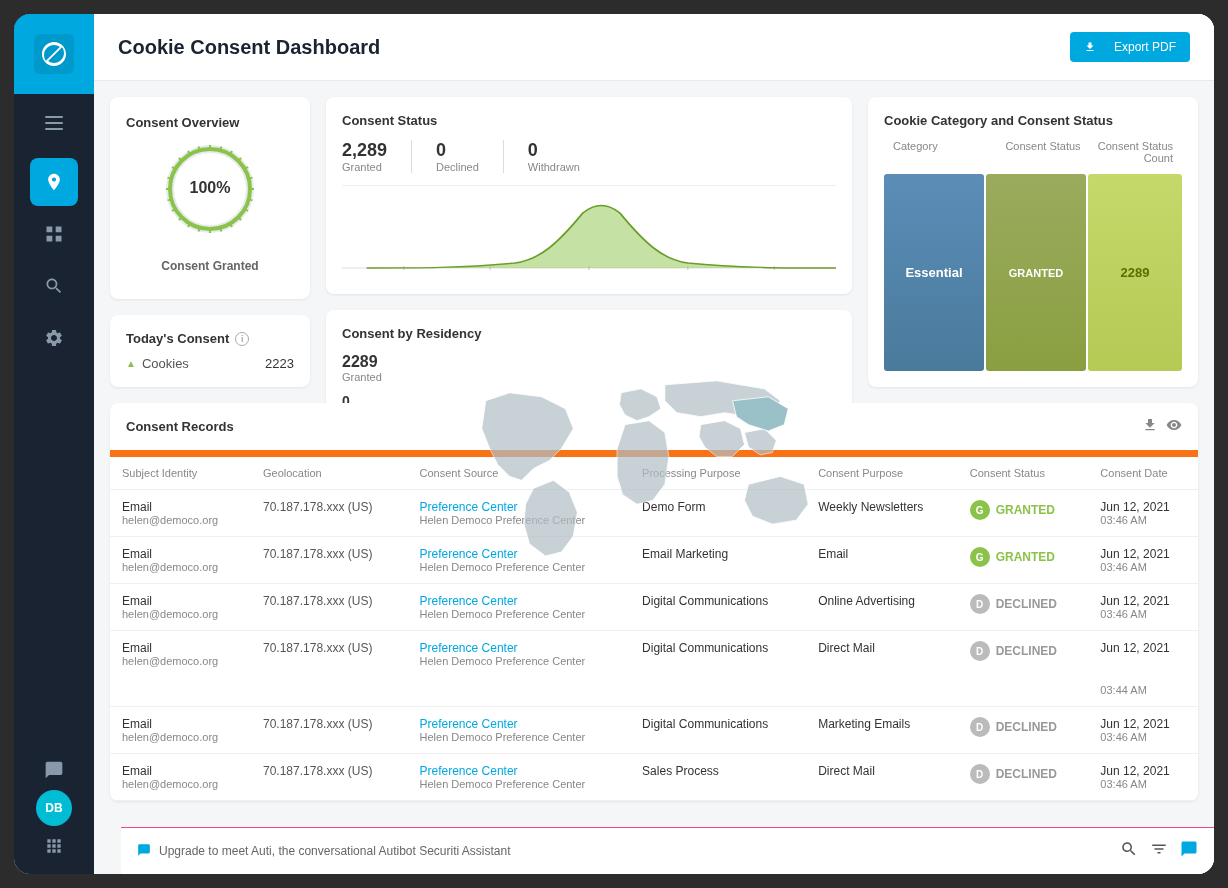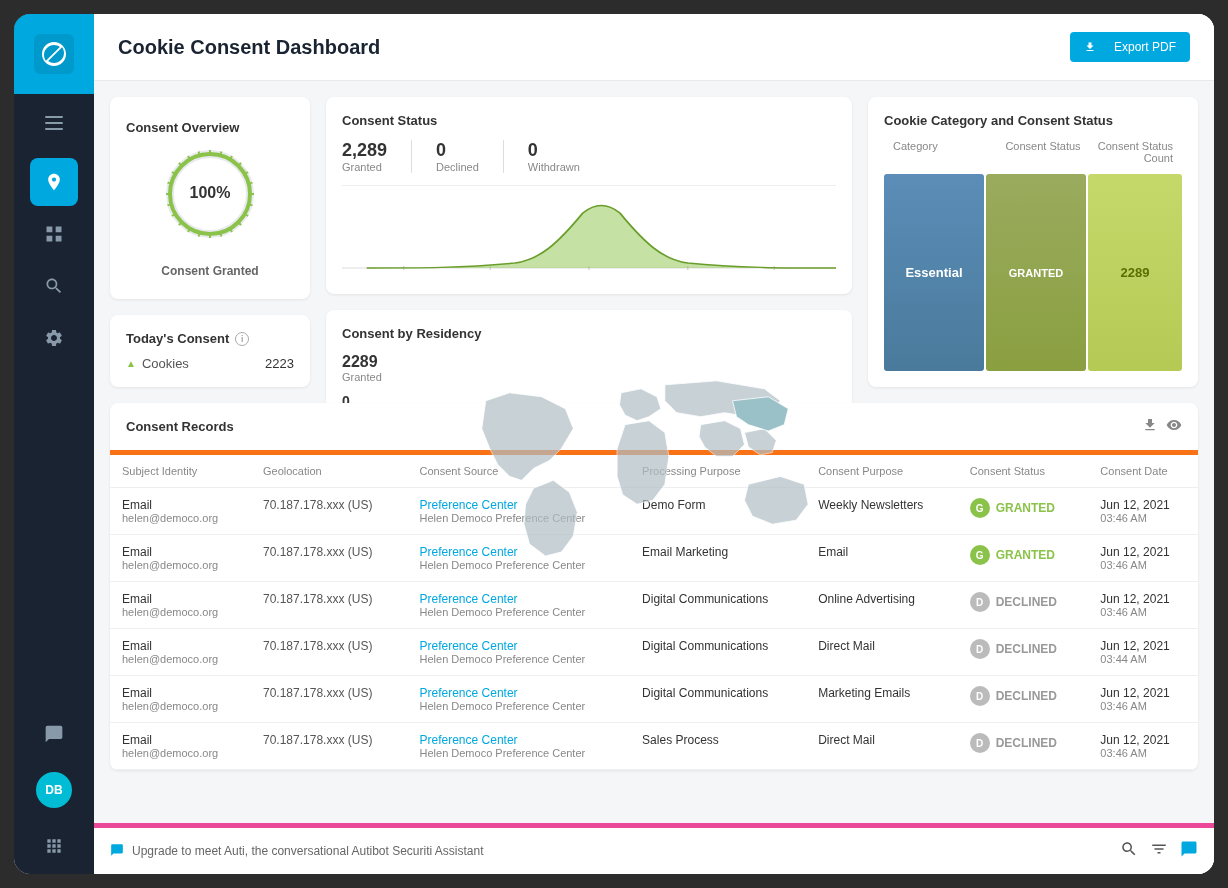--- a/index.html
+++ b/index.html
@@ -7,21 +7,21 @@
     .device-frame { width: 1200px; height: 860px; background: #f0f0f0; border-radius: 16px; display: flex; overflow: hidden; position: relative; }
     
     
     .sidebar { width: 80px; background: #1a2332; display: flex; flex-direction: column; align-items: center; padding: 0; flex-shrink: 0; }
     .sidebar-logo { width: 80px; height: 80px; background: #00a8e0; display: flex; align-items: center; justify-content: center; flex-shrink: 0; }
     .sidebar-logo svg { width: 40px; height: 40px; }
     .sidebar-menu-btn { color: #8899aa; margin: 14px 0 6px; cursor: pointer; padding: 8px; border-radius: 4px; }
     .sidebar-nav { display: flex; flex-direction: column; align-items: center; flex: 1; padding: 10px 0; gap: 4px; }
     .sidebar-item { width: 48px; height: 48px; display: flex; align-items: center; justify-content: center; border-radius: 8px; cursor: pointer; color: #8899aa; }
     .sidebar-item:hover, .sidebar-item.active { background: #00a8e0; color: #fff; }
-    .sidebar-bottom { display: flex; flex-direction: column; align-items: flex-end; padding: 10px 0; gap: 20px; }
+    .sidebar-bottom { display: flex; flex-direction: column; align-items: flex-end; padding: 10px 0; gap: 2px; }
     .sidebar-avatar { width: 36px; height: 36px; border-radius: 50%; background: #00bcd4; display: flex; align-items: center; justify-content: center; color: #fff; font-size: 12px; font-weight: 600; cursor: pointer; }
     .sidebar-chat { width: 36px; height: 36px; display: flex; align-items: center; justify-content: center; color: #8899aa; cursor: pointer; }
     .sidebar-apps { width: 36px; height: 36px; display: flex; align-items: center; justify-content: center; color: #8899aa; cursor: pointer; }
 
     
     .main { flex: 1; display: flex; flex-direction: column; background: #f5f6f8; overflow: hidden; }
     
     
     .header { background: #fff; padding: 18px 24px; display: flex; align-items: center; justify-content: space-between; border-bottom: 1px solid #e8eaed; flex-shrink: 0; }
     .header-title { font-size: 20px; font-weight: 600; color: #1a2332; }
@@ -39,39 +39,39 @@
     .status-num-divider { width: 1px; background: #ddd; }
     .chart-area { height: 80px; position: relative; overflow: hidden; }
     .tc-title { font-size: 13px; font-weight: 600; color: #333; display: flex; align-items: center; gap: 6px; }
     .tc-row { display: flex; align-items: center; justify-content: space-between; margin-top: 10px; }
     .tc-cookie { display: flex; align-items: center; gap: 6px; color: #555; font-size: 13px; }
     .tc-arrow { color: #8bc34a; font-size: 10px; }
     .tc-count { font-size: 13px; color: #333; font-weight: 500; }
     
     
     .records-widget { background: #fff; border-radius: 8px; padding: 0; box-shadow: 0 1px 3px rgba(0,0,0,0.08); overflow: hidden; }
-    .records-header { padding: 14px 16px; border-bottom: 5px solid #f97316; display: flex; align-items: center; justify-content: space-between; text-align: right; }
+    .records-header { padding: 14px 16px; border-bottom: 7px solid #f97316; display: flex; align-items: center; justify-content: space-between; text-align: right; }
     .records-title { font-size: 13px; font-weight: 600; color: #333; }
     .records-actions { display: flex; gap: 8px; }
     .records-action-btn { color: #888; cursor: pointer; font-size: 14px; }
     
     table { width: 100%; border-collapse: collapse; }
     thead th { padding: 10px 12px; text-align: left; font-size: 11px; color: #888; font-weight: 500; border-bottom: 1px solid #eee; white-space: nowrap; }
     tbody tr { border-bottom: 1px solid #f0f0f0; }
     tbody td { padding: 10px 12px; font-size: 12px; color: #333; vertical-align: top; }
     .email-primary { font-weight: 500; color: #333; }
     .email-secondary { color: #888; font-size: 11px; }
     .source-primary { color: #00a8e0; font-weight: 500; }
     .source-secondary { color: #888; font-size: 11px; }
     .status-badge { display: inline-flex; align-items: center; gap: 6px; }
     .status-icon { width: 20px; height: 20px; border-radius: 50%; display: inline-flex; align-items: center; justify-content: center; color: #fff; font-size: 10px; font-weight: 700; flex-shrink: 0; }
     .status-text { font-size: 12px; font-weight: 600; }
     
     
-    .bottom-bar { background: #fff; border-top: 5px solid #ec4899; padding: 12px 16px; display: flex; align-items: center; justify-content: space-between; flex-shrink: 0; }
+    .bottom-bar { background: #fff; border-top: 1px solid #ec4899; padding: 12px 16px; display: flex; align-items: center; justify-content: space-between; flex-shrink: 0; margin-left: 27px; }
     .bot-msg { display: flex; align-items: center; gap: 8px; color: #666; font-size: 12px; }
     .bot-icon { color: #00a8e0; }
     .bottom-actions { display: flex; gap: 12px; align-items: center; }
     .bottom-action-btn { color: #555; cursor: pointer; font-size: 16px; }
     
     
     .world-map { flex: 1; display: flex; align-items: center; justify-content: center; overflow: hidden; }
     
     
     .card { background: #fff; border-radius: 8px; padding: 16px; box-shadow: 0 1px 3px rgba(0,0,0,0.08); }
@@ -151,21 +151,21 @@
         <span>Export PDF</span>
       </button>
     </div>
 
     <div class="content">
 
       <div style="display:flex; gap:16px; height:290px;">
 
         <div style="display:flex; flex-direction:column; gap:16px; width:200px; flex-shrink:0;">
 
-          <div class="card" style="flex:1; display:flex; flex-direction:column; align-items:center;justify-content:center;">
+          <div class="card" style="flex:1; display:flex; flex-direction:column; align-items:center;">
             <div style="width:100%; margin-bottom:8px;">
               <span class="widget-title">Consent Overview</span>
             </div>
             <div class="donut-container">
               <svg width="100" height="100" viewBox="0 0 100 100">
                 <circle cx="50" cy="50" r="40" fill="none" stroke="#e8eaed" stroke-width="8"></circle>
                 <circle cx="50" cy="50" r="40" fill="none" stroke="#8bc34a" stroke-width="4" stroke-dasharray="251" stroke-dashoffset="0" transform="rotate(-90 50 50)"></circle>
 
                 <g stroke="#8bc34a" stroke-width="2">
                   <line x1="50" y1="6" x2="50" y2="12" transform="rotate(0 50 50)"></line>
@@ -431,21 +431,21 @@
     <td style="font-size:12px;">Digital Communications</td>
     <td style="font-size:12px;">Direct Mail</td>
     <td>
       <div class="status-badge">
         <span class="status-icon" style="background:#bbb;">D</span>
         <span class="status-text" style="color:#999; font-size:12px; font-weight:600;">DECLINED</span>
       </div>
     </td>
     <td>
       <div style="font-size:12px;">Jun 12, 2021</div>
-      <div style="font-size:11px; color:#888;">03:44 AM</div>
+      <div style="font-size:11px; color:#888;margin-top:29px;">03:44 AM</div>
     </td>
   </tr>
               <tr>
     <td>
       <div class="email-primary">Email</div>
       <div class="email-secondary">helen@democo.org</div>
     </td>
     <td style="font-size:12px; color:#555;">70.187.178.xxx (US)</td>
     <td>
       <div class="source-primary">Preference Center</div>

